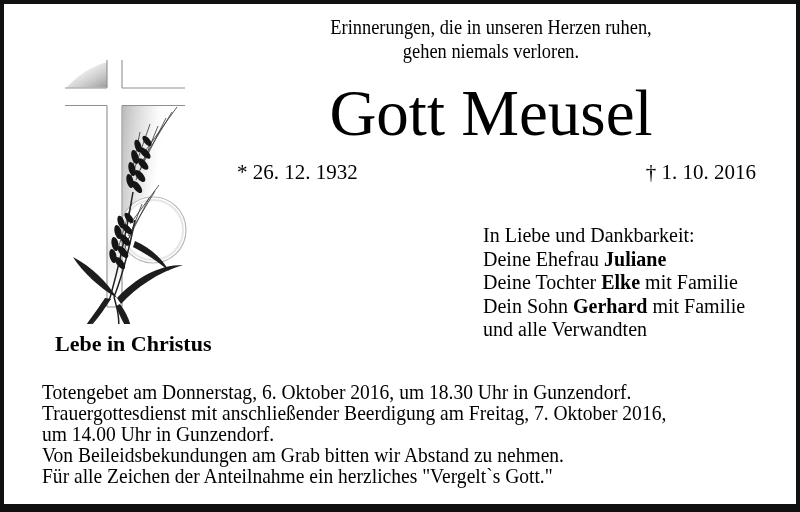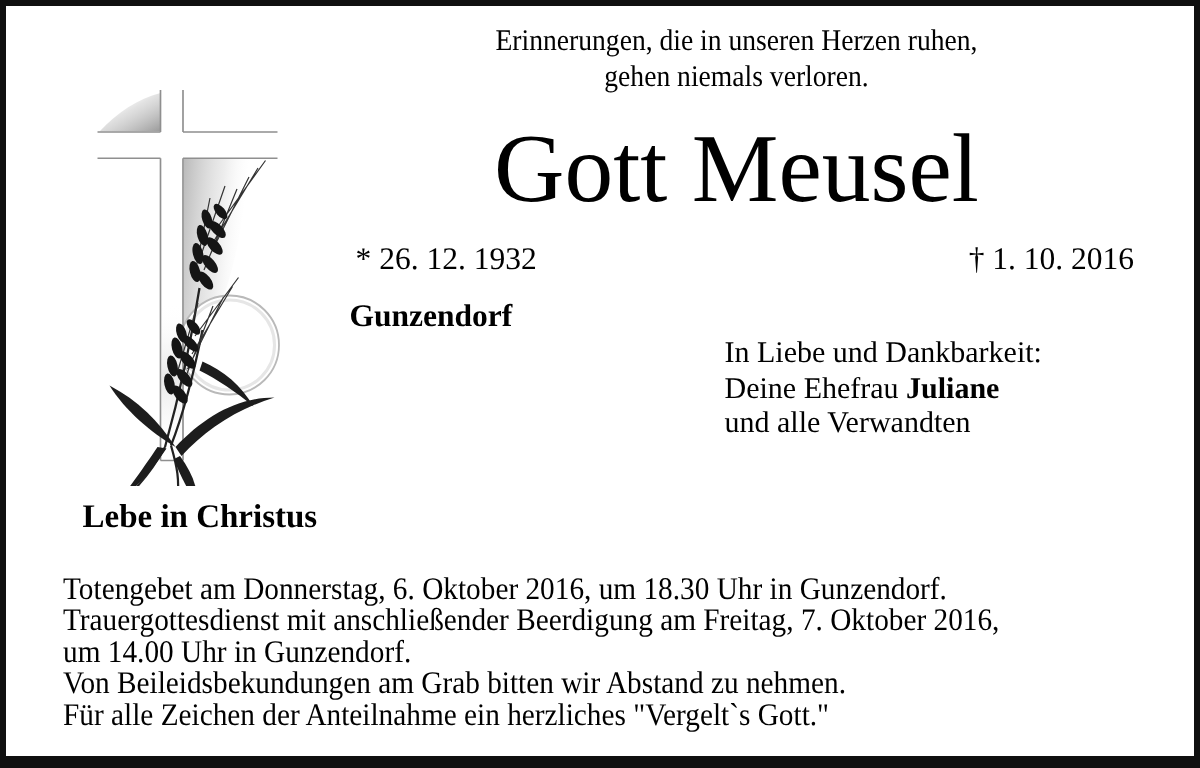--- a/index.html
+++ b/index.html
@@ -118,25 +118,26 @@
   <div class="epigraph">
     <div>Erinnerungen, die in unseren Herzen ruhen,</div>
     <div>gehen niemals verloren.</div>
   </div>
 
   <h1 class="name">Gott Meusel</h1>
 
   <div class="birth">* 26. 12. 1932</div>
   <div class="death">† 1. 10. 2016</div>
 
-  <div class="residence">Gunzendorf</div>
 
   <div class="condolence">
     <div>In Liebe und Dankbarkeit:</div>
     <div><span>Deine Ehefrau </span><span class="b">Juliane</span><span></span></div>
+    <div><span>Deine Tochter </span><span class="b">Elke</span><span> mit Familie</span></div>
+    <div><span>Dein Sohn </span><span class="b">Gerhard</span><span> mit Familie</span></div>
     <div><span>und alle Verwandten</span><span class="b"></span><span></span></div>
   </div>
 
   <div class="caption">Lebe in Christus</div>
 
   <div class="announce">
     <div>Totengebet am Donnerstag, 6. Oktober 2016, um 18.30 Uhr in Gunzendorf.</div>
     <div>Trauergottesdienst mit anschließender Beerdigung am Freitag, 7. Oktober 2016,</div>
     <div>um 14.00 Uhr in Gunzendorf.</div>
     <div>Von Beileidsbekundungen am Grab bitten wir Abstand zu nehmen.</div>

